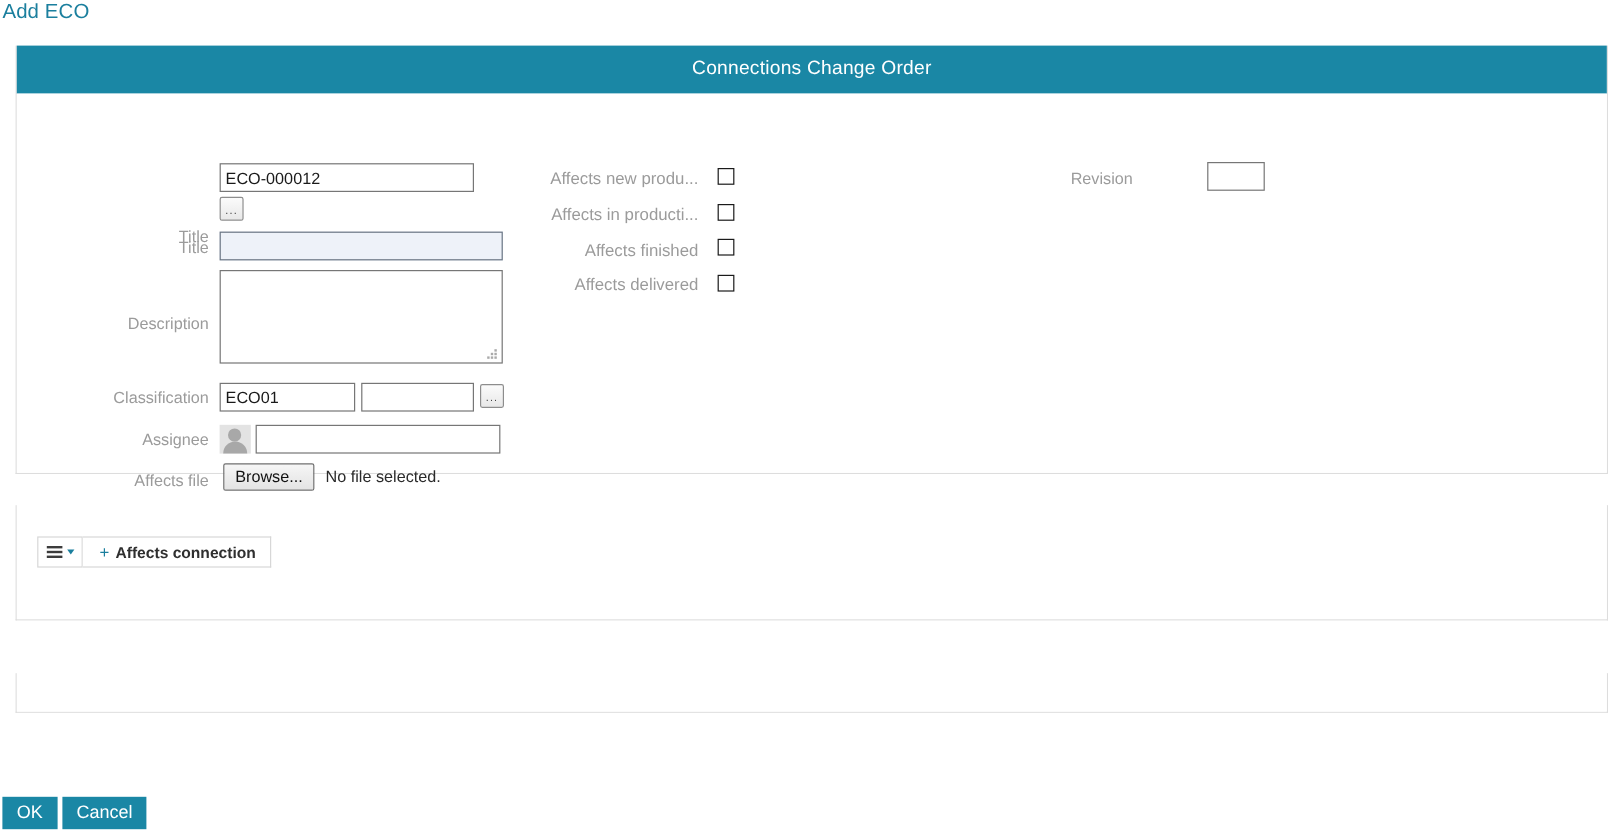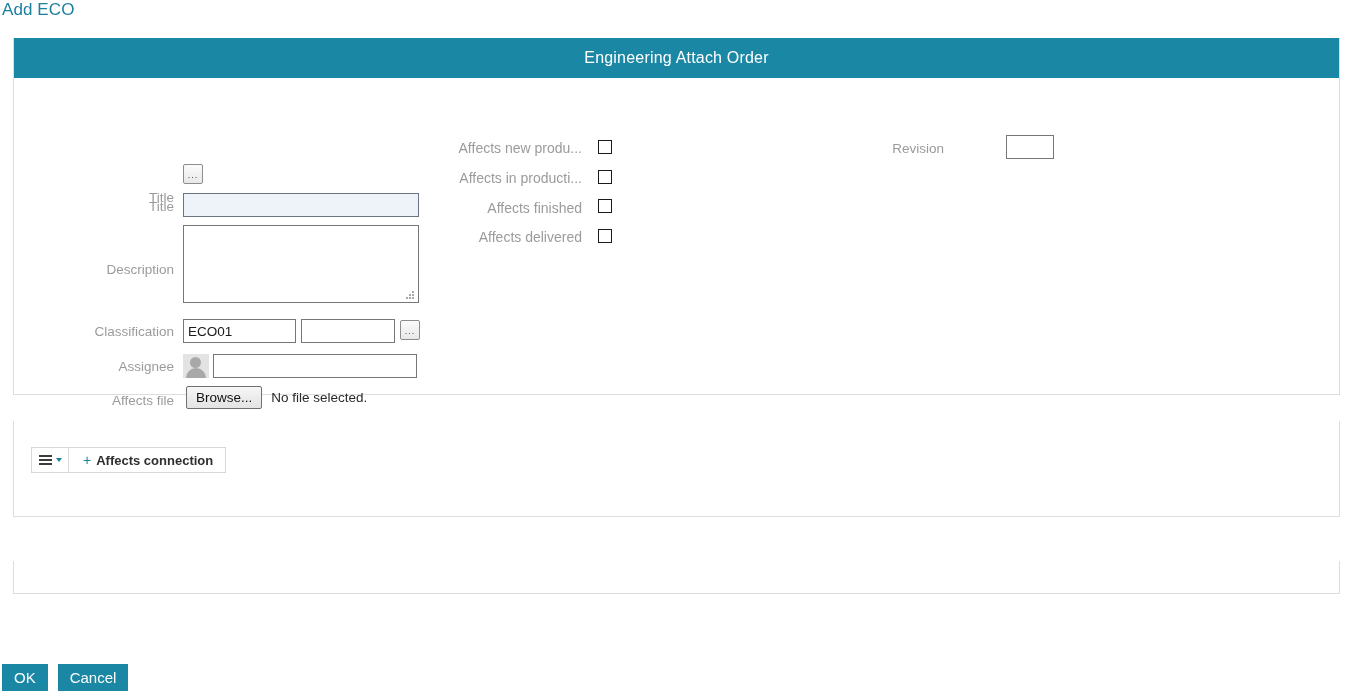--- a/index.html
+++ b/index.html
@@ -242,44 +242,45 @@
     font-weight: bold;
     white-space: nowrap;
   }
 
   
   .footer {
     position: absolute;
     left: 2px;
     top: 664px;
     display: flex;
-    gap: 10px;
+    gap: 4px;
   }
   .btn-primary {
     background: #1a87a5;
     color: #ffffff;
     border: none;
     font-family: "Liberation Sans", sans-serif;
     font-size: 15px;
     line-height: 27px;
     padding: 0 12px;
     cursor: default;
   }
 </style>
 </head>
 <body>
 
 <div class="page-title">Add ECO</div>
 
 <div class="panel" id="panel-eco">
-  <div class="panel-header">Engineering Attach Order</div>
+  <div class="panel-header">Connections Change Order</div>
 
   <div class="panel-body">
 
     <div class="field-label" style="left:60px; top:112px; width:100px;">Title</div>
+    <input class="txt" type="text" style="left: 169px; top: 58px; width: 212px;" value="ECO-000012">
     <div class="ellipsis-btn" style="left:169px; top:86px;">...</div>
 
     <div class="field-label" style="left:60px; top:120px; width:100px; top:121px;">Title</div>
     <input class="txt highlight" type="text" style="left: 169px; top: 115px; width: 236px;" value="">
 
     <div class="field-label" style="left:50px; top:184px; width:110px;">Description</div>
     <textarea class="txt" style="left: 169px; top: 147px; width: 236px; height: 78px;"></textarea>
     <div class="ta-grip" style="left:392px; top:213px;">
       <i style="left:6px; top:0;"></i>
       <i style="left:3px; top:3px;"></i>

